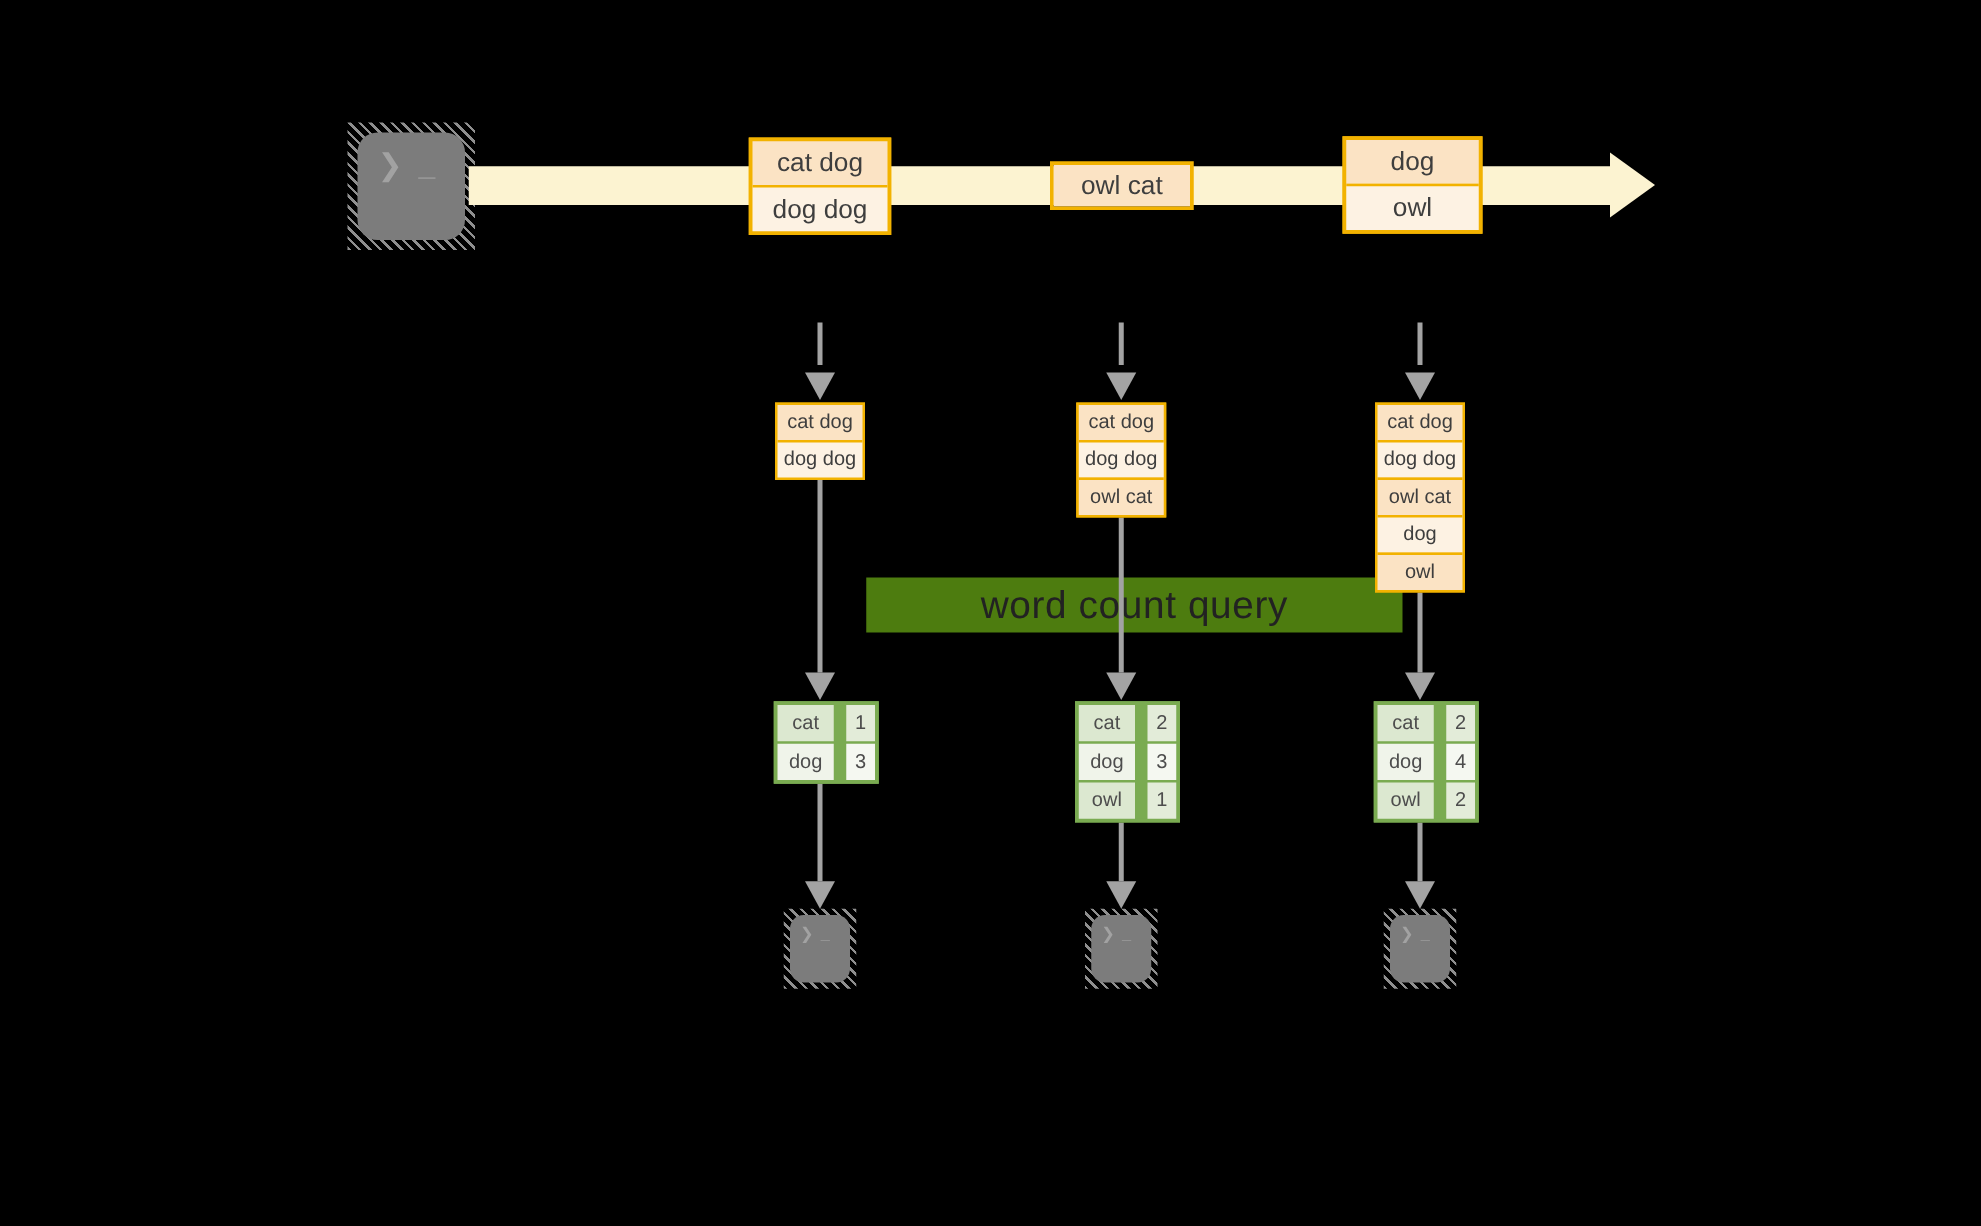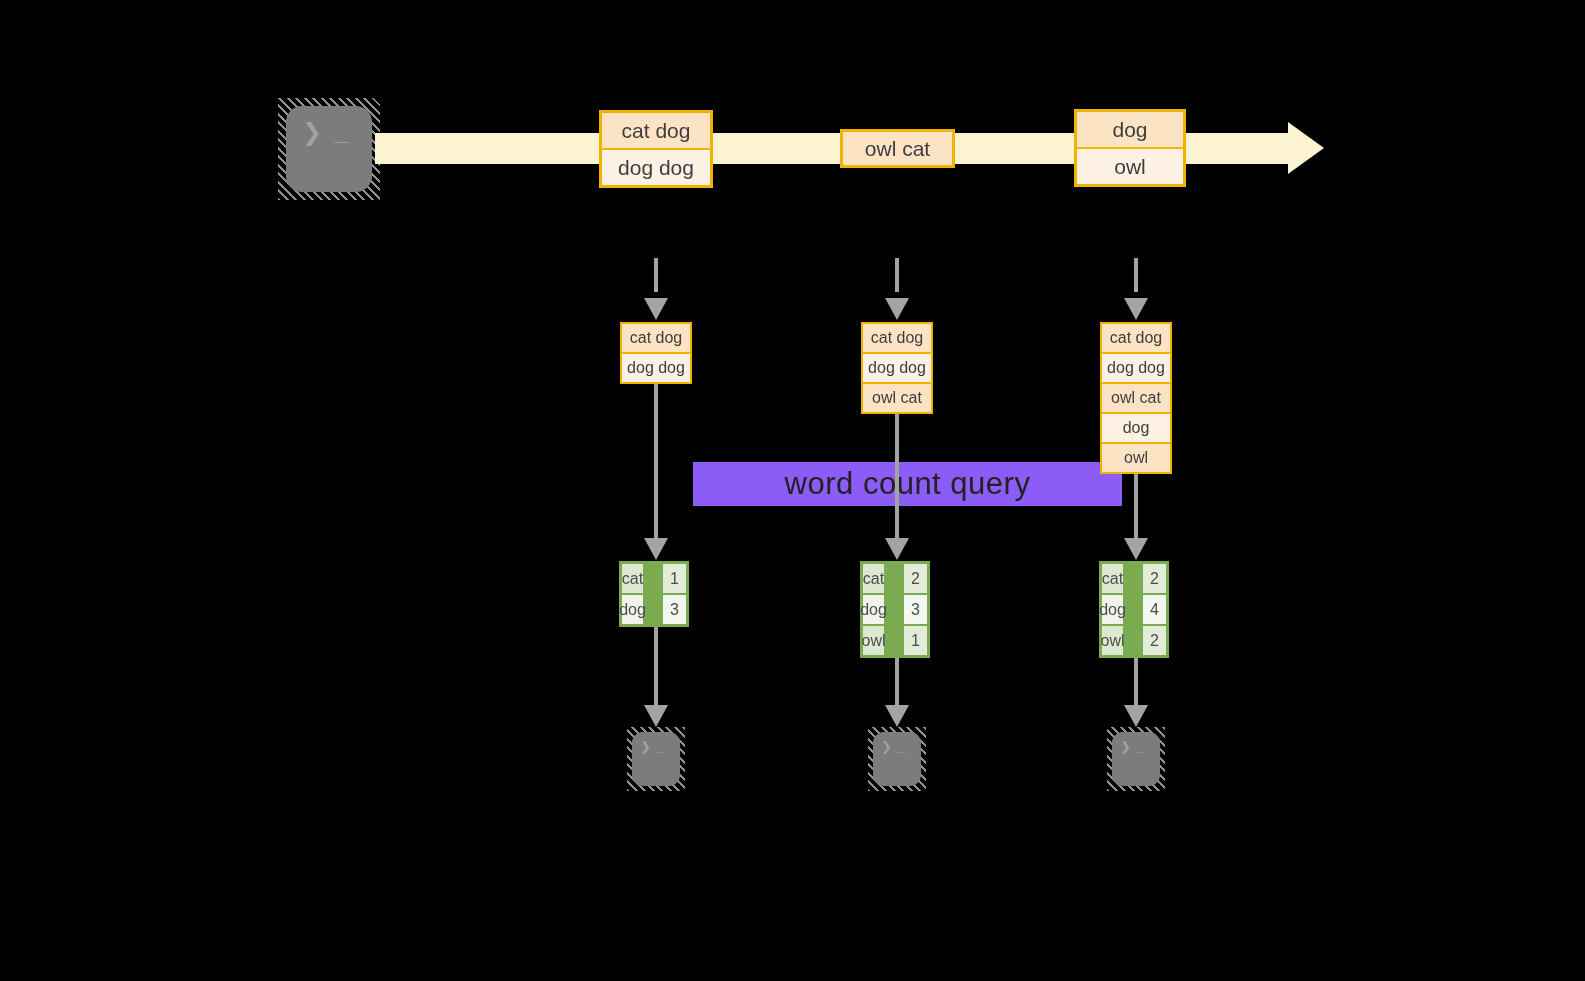--- a/index.html
+++ b/index.html
@@ -40,30 +40,30 @@
   .stack .cell{height:28px;font-size:16px;}
 
   
   .vline{width:4px;background:var(--gray);z-index:2;}
   .ahead{width:0;height:0;border-left:12px solid transparent;border-right:12px solid transparent;border-top:22px solid var(--gray);z-index:2;}
   .dash{width:4px;height:34px;background:var(--gray);margin:0 auto;}
   .dgap{height:6px;}
 
   
   .query{
-    background:#8b5cf6;z-index:1;display:flex;align-items:center;justify-content:center;
+    background:#4d7c0f;z-index:1;display:flex;align-items:center;justify-content:center;
     font-size:31px;color:#222;letter-spacing:0.5px;
   }
 
   
   .gtable{border:3px solid var(--green);background:var(--green);z-index:3;}
   .gtable .row{display:flex;}
   .gtable .row + .row{margin-top:2px;}
   .gtable .wcell,.gtable .ccell{height:29px;display:flex;align-items:center;justify-content:center;font-size:16px;color:#4d4d4d;}
-  .gtable .wcell{width:21px;margin-right:20px;}
+  .gtable .wcell{width:45px;margin-right:10px;}
   .gtable .ccell{width:23px;}
   .gtable .row:nth-child(odd) .wcell{background:var(--sage);}
   .gtable .row:nth-child(odd) .ccell{background:var(--sage_light);}
   .gtable .row:nth-child(even) .wcell{background:var(--mist);}
   .gtable .row:nth-child(even) .ccell{background:var(--mist_light);}
 </style>
 </head>
 <body>
 
 <div id="canvas">

